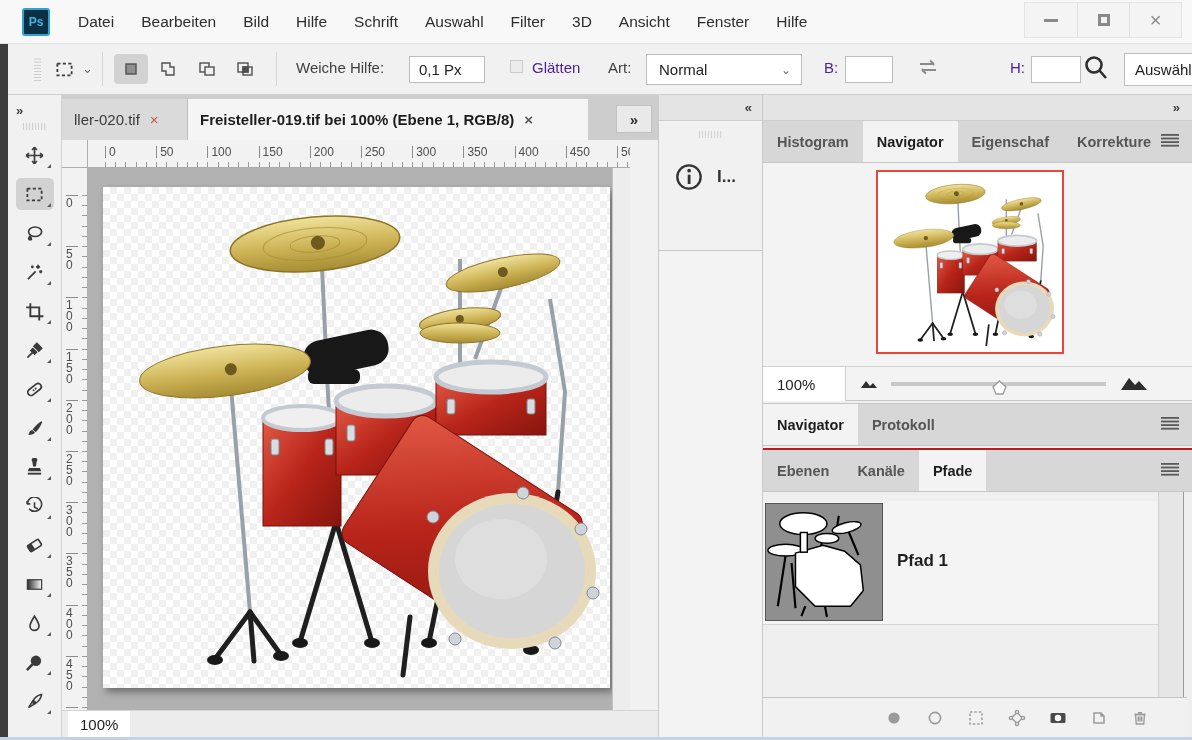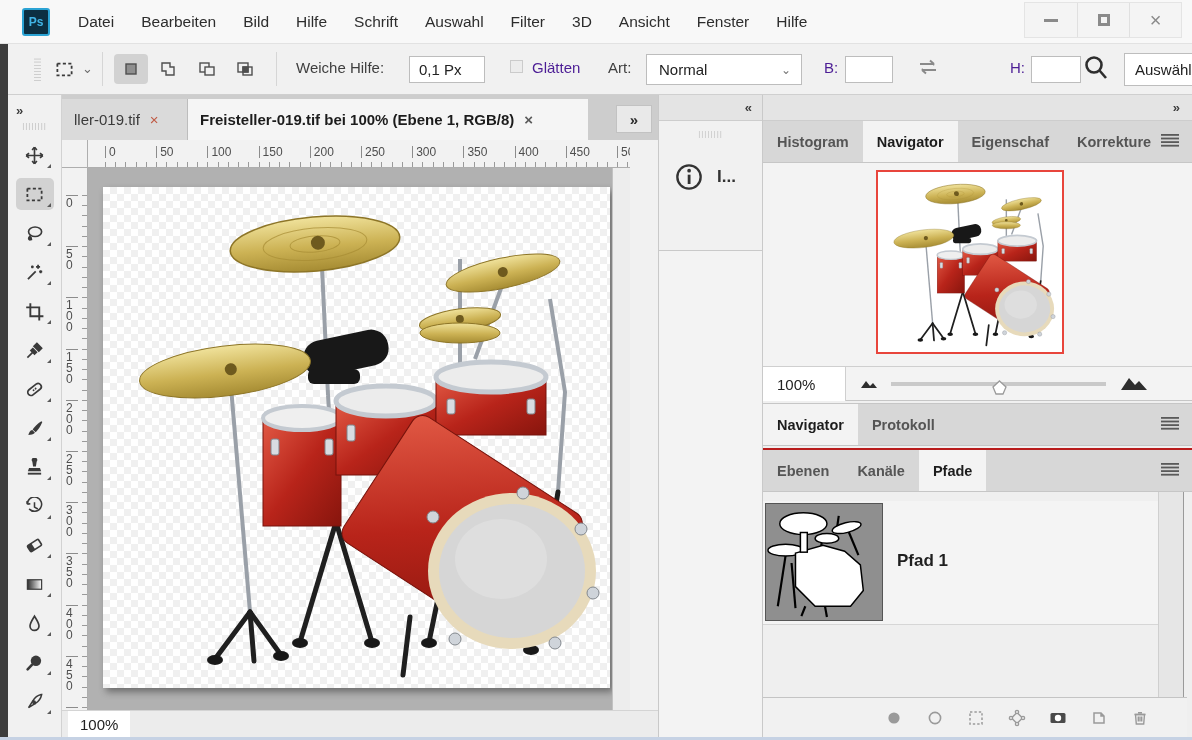--- a/index.html
+++ b/index.html
@@ -277,21 +277,21 @@
         <div class="tool">
           <svg class="ticon" viewBox="0 0 16 16">
             <use href="#icon-pen"></use>
           </svg>
         </div>
       </div>
   </div>
 
   <div class="tabstrip">
     <div class="doc-tab inactive">
-      <span>ller-019.tif</span>
+      <span>ller-020.tif</span>
       <span class="tab-close red">×</span>
     </div>
     <div class="doc-tab active">
       <span>Freisteller-019.tif bei 100% (Ebene 1, RGB/8)</span>
       <span class="tab-close">×</span>
     </div>
     <div class="tab-overflow">»</div>
   </div>
 
   <div class="ruler-corner"></div>

